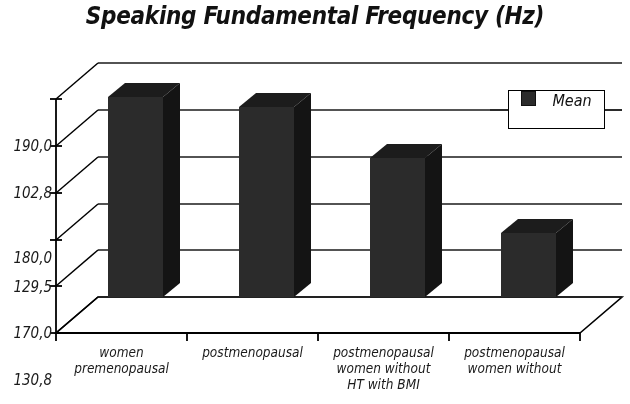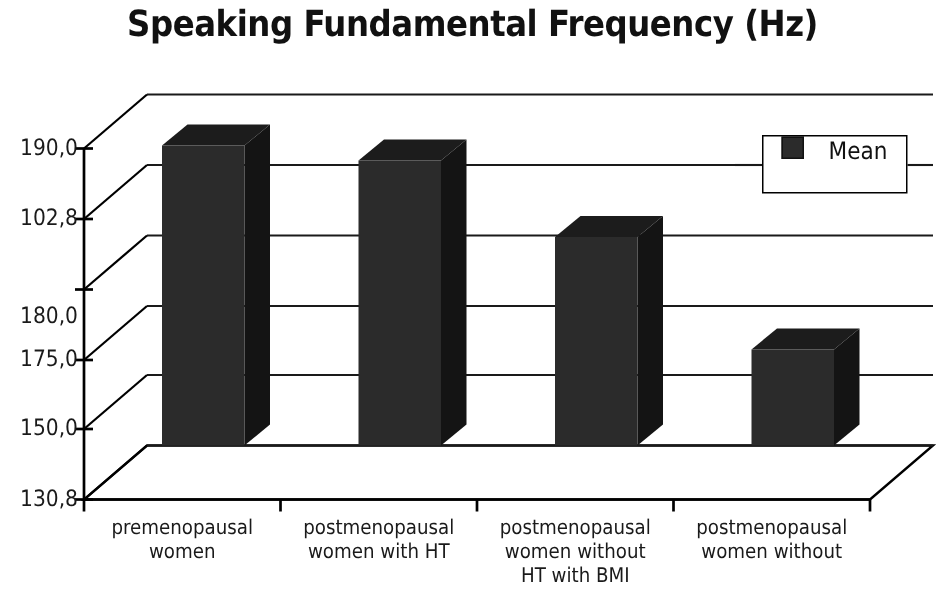--- a/index.html
+++ b/index.html
@@ -11,20 +11,21 @@
     width: 630px;
     height: 404px;
     overflow: hidden;
     font-family: "Liberation Sans", sans-serif;
     color: #1a1a1a;
   }
   #chart-root {
     position: relative;
     width: 630px;
     height: 404px;
+    font-style: italic;
   }
   #chart-title {
     position: absolute;
     left: 0;
     top: 2px;
     width: 630px;
     text-align: center;
     font-size: 24px;
     font-weight: bold;
     font-family: "DejaVu Sans", sans-serif;
@@ -40,20 +41,21 @@
   }
   .ytick-label {
     position: absolute;
     width: 52px;
     text-align: right;
     font-size: 15px;
     font-family: "DejaVu Sans", sans-serif;
     font-stretch: condensed;
     color: #1a1a1a;
     white-space: nowrap;
+    margin-top: 48px;
   }
   .cat-label {
     position: absolute;
     text-align: center;
     font-size: 13.5px;
     line-height: 16px;
     font-family: "DejaVu Sans", sans-serif;
     font-stretch: condensed;
     color: #1a1a1a;
   }
@@ -161,32 +163,31 @@
 
     <g stroke="#1a1a1a" stroke-width="1.4">
       <line x1="490" y1="110" x2="508" y2="110"></line>
       <line x1="603" y1="110" x2="622" y2="110"></line>
     </g>
   </svg>
 
   <div class="ytick-label" style="left:0px; top:89px;">190,0</div>
   <div class="ytick-label" style="left:0px; top:136px;">102,8</div>
   <div class="ytick-label" style="left:0px; top:201px;">180,0</div>
-  <div class="ytick-label" style="left:0px; top:230px;">175,0</div>
-  <div class="ytick-label" style="left:0px; top:276px;">150,0</div>
+  <div class="ytick-label" style="left:0px; top:230px;">129,5</div>
+  <div class="ytick-label" style="left:0px; top:276px;">170,0</div>
   <div class="ytick-label" style="left:0px; top:323px;">130,8</div>
 
   <div class="cat-label" style="left:56px; top:344px; width:131px;">
+    <div>women</div>
     <div>premenopausal</div>
-    <div>women</div>
   </div>
 
   <div class="cat-label" style="left:187px; top:344px; width:131px;">
     <div>postmenopausal</div>
-    <div>women with HT</div>
   </div>
 
   <div class="cat-label" style="left:318px; top:344px; width:131px;">
     <div>postmenopausal</div>
     <div>women without</div>
     <div>HT with BMI</div>
   </div>
 
   <div class="cat-label" style="left:449px; top:344px; width:131px;">
     <div>postmenopausal</div>

